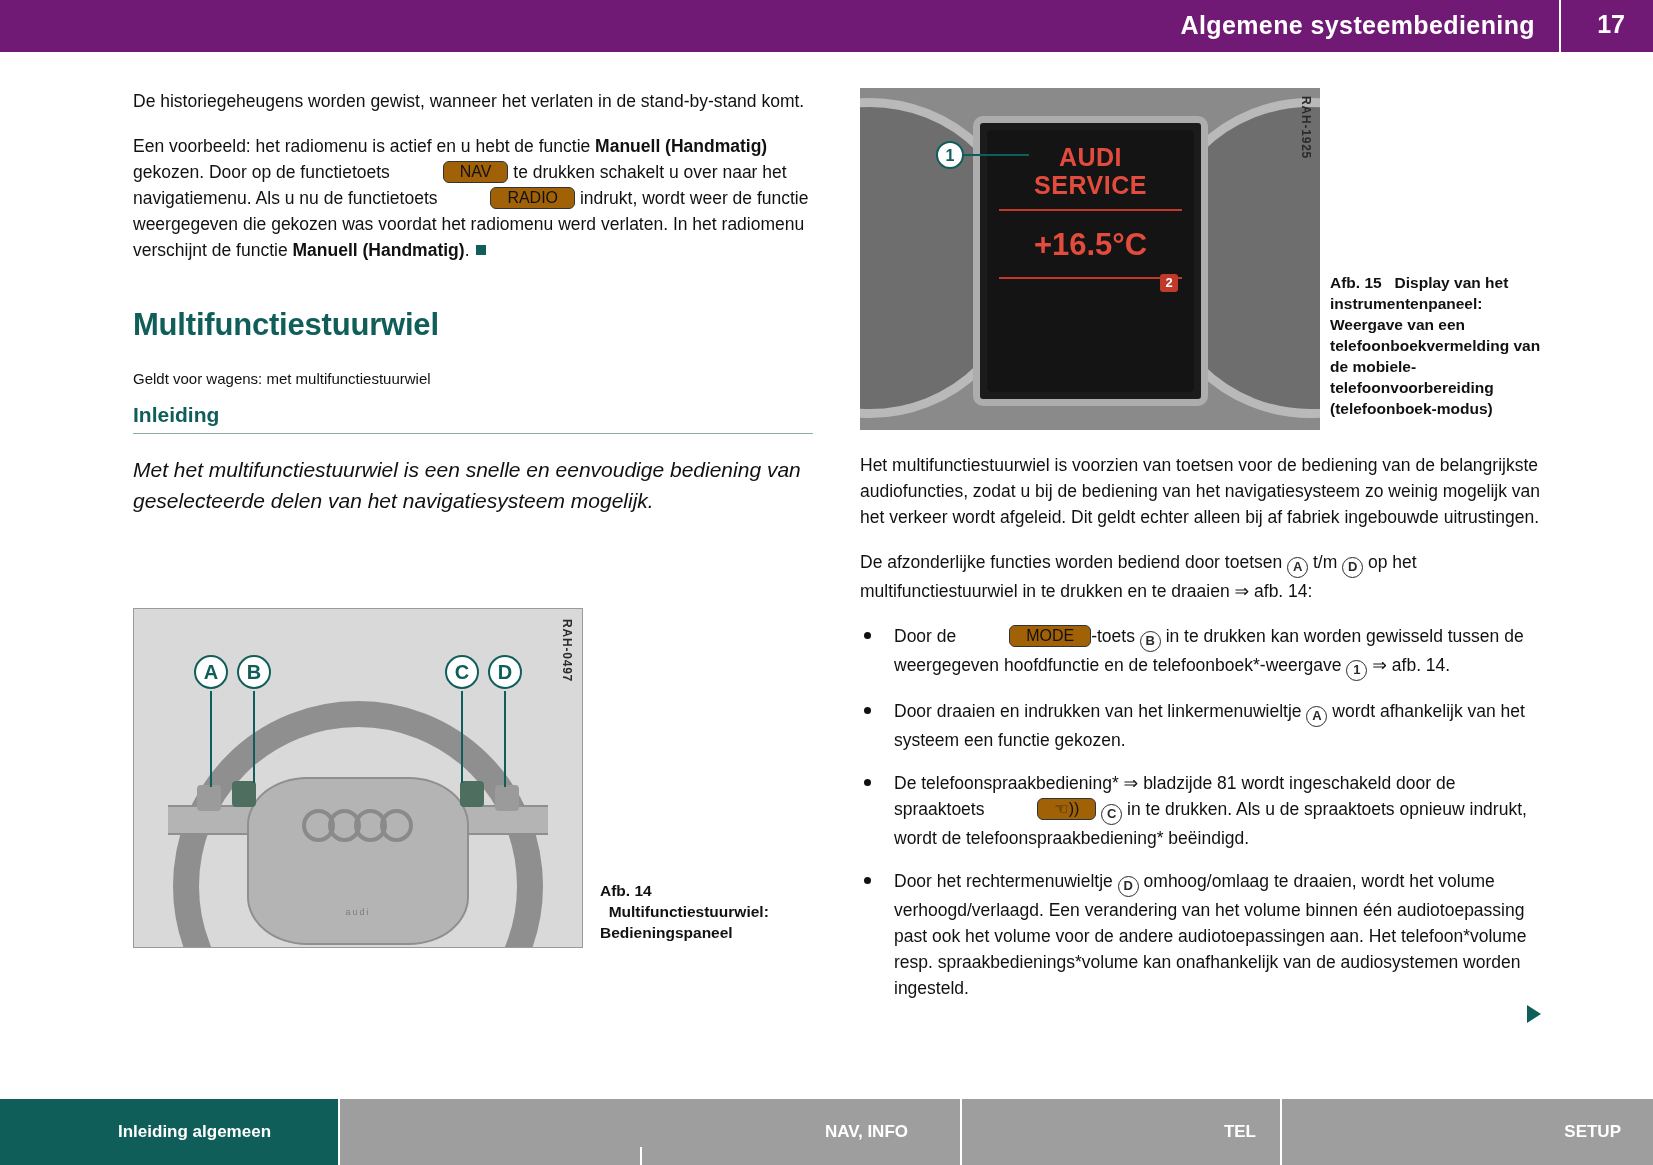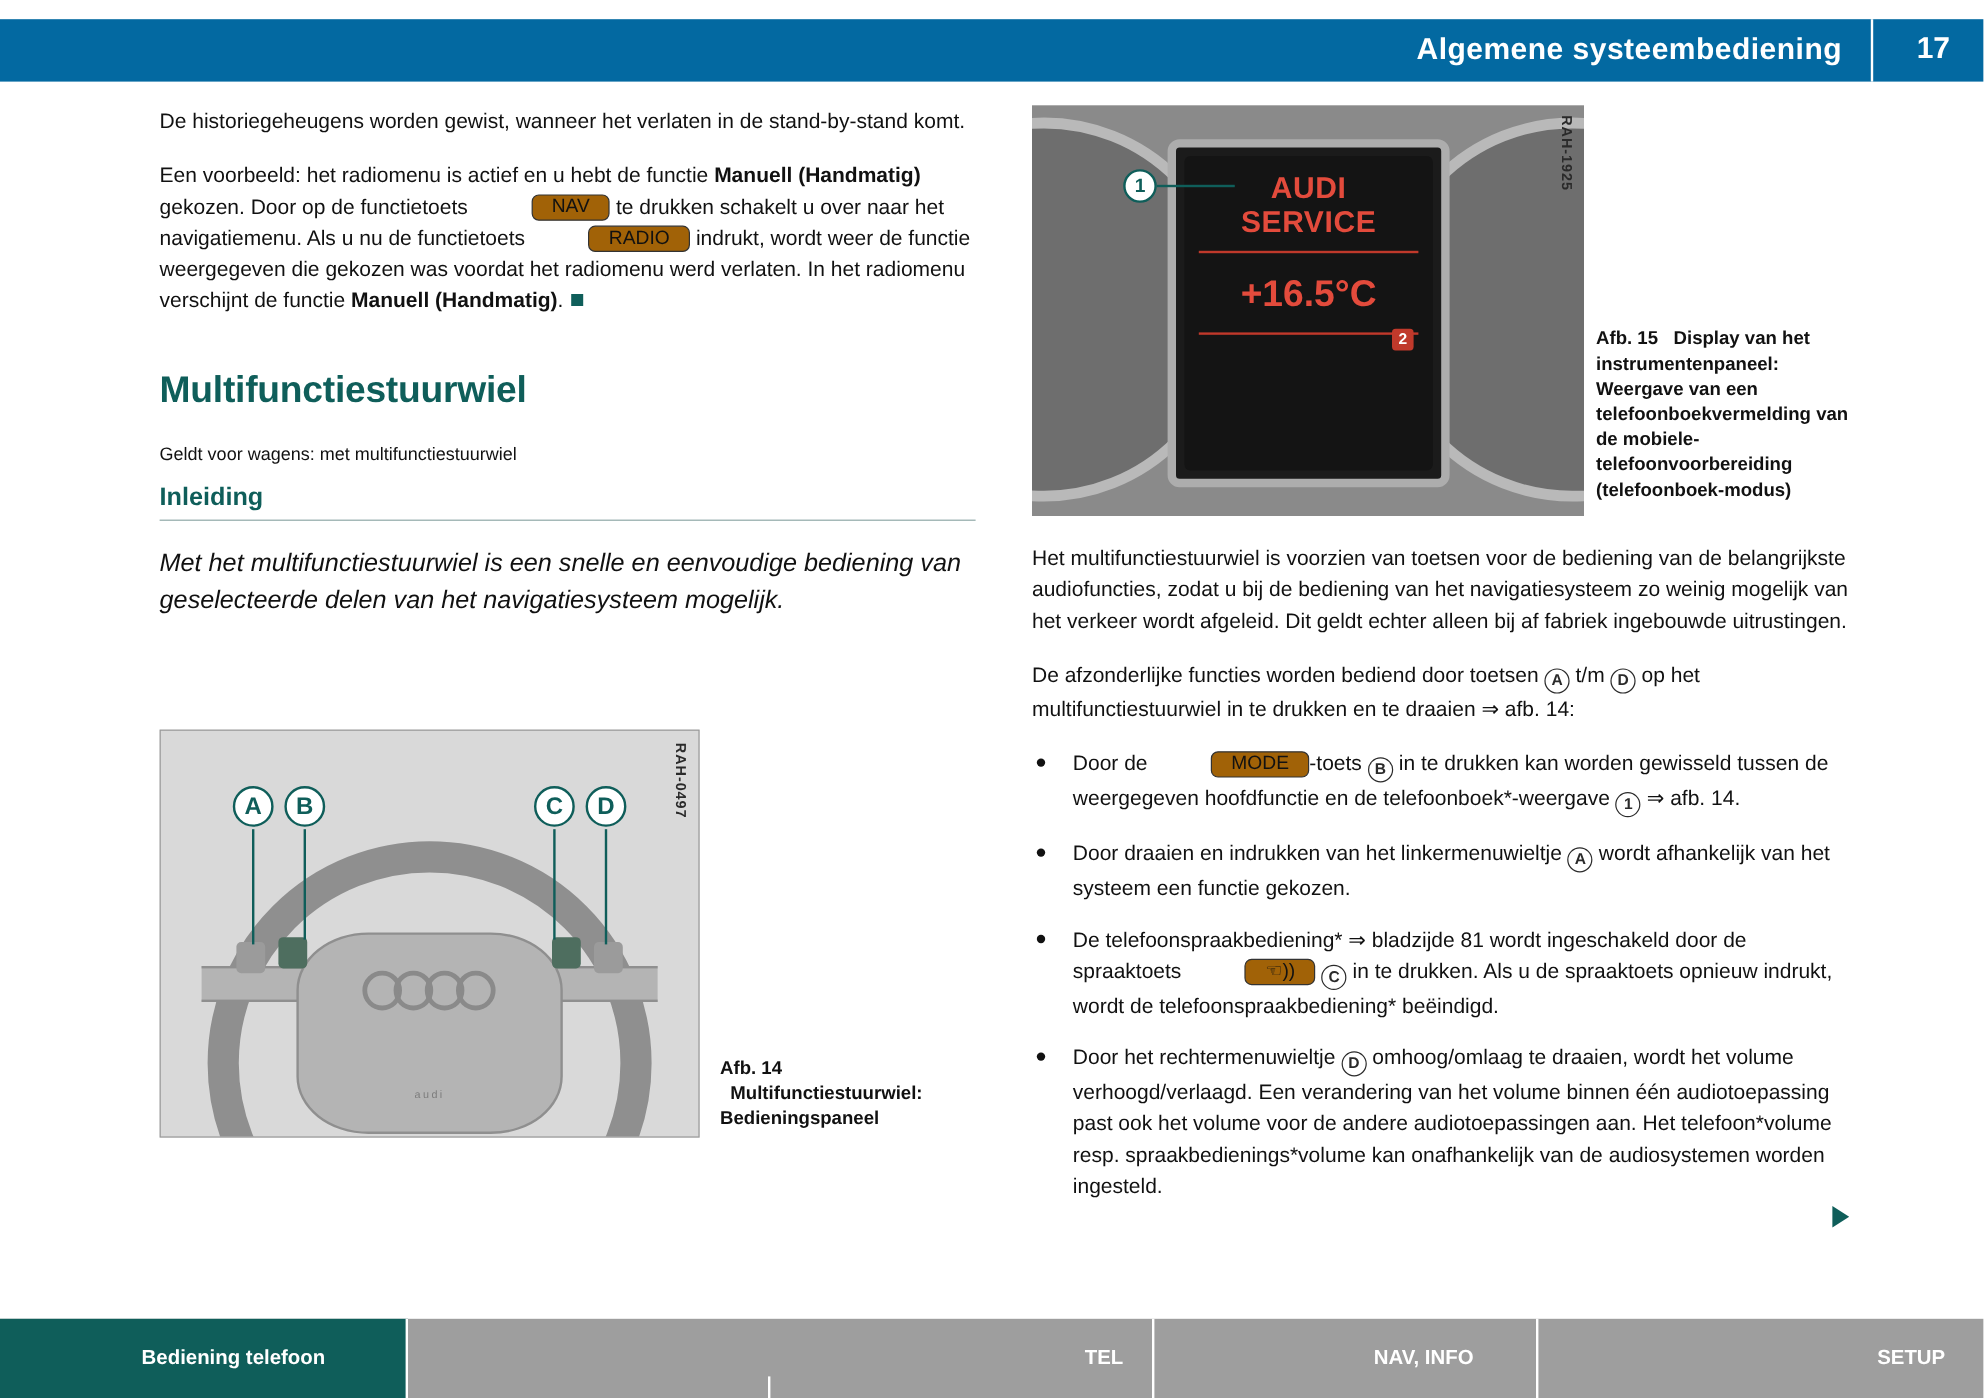--- a/index.html
+++ b/index.html
@@ -9,23 +9,23 @@
   }
   body {
     width: 1653px; height: 1165px;
     font-family: "Liberation Sans", sans-serif;
     position: relative;
     overflow: hidden;
     color: #111;
   }
   
   .header {
-    position: absolute; top: 16px; left: 0;
+    position: absolute; top: 0; left: 0;
     width: 1653px; height: 52px;
-    background: #0369a1;
+    background: #701a75;
     color: #ffffff;
   }
   .header-title {
     position: absolute;
     right: 118px; top: 11px;
     font-size: 25px;
     font-weight: bold;
     letter-spacing: 0.4px;
   }
   .header-divider {
@@ -508,27 +508,27 @@
   <div class="bullet-item">
     <span class="dot"></span>
     <span>Door het rechtermenuwieltje </span><span class="circ dark">D</span><span> omhoog/omlaag te draaien, wordt het volume verhoogd/verlaagd. Een verandering van het volume binnen één audiotoepassing past ook het volume voor de andere audiotoepassingen aan. Het telefoon*volume resp. spraakbedienings*volume kan onafhankelijk van de audiosystemen worden ingesteld.</span>
   </div>
 </div>
 
 <div class="next-arrow"></div>
 
 <div class="footer">
   <div class="footer-tab active">
-    <span>Bediening telefoon</span>
+    <span>Inleiding algemeen</span>
   </div>
   <div class="footer-tab t2">
     <span>RADIO, CD/MP3</span>
   </div>
+  <div class="footer-tab t4">
+    <span>NAV, INFO</span>
+  </div>
   <div class="footer-tab t3">
     <span>TEL</span>
   </div>
-  <div class="footer-tab t4">
-    <span>NAV, INFO</span>
-  </div>
   <div class="footer-tab t5">
     <span>SETUP</span>
   </div>
 </div>
 
 </body></html>

